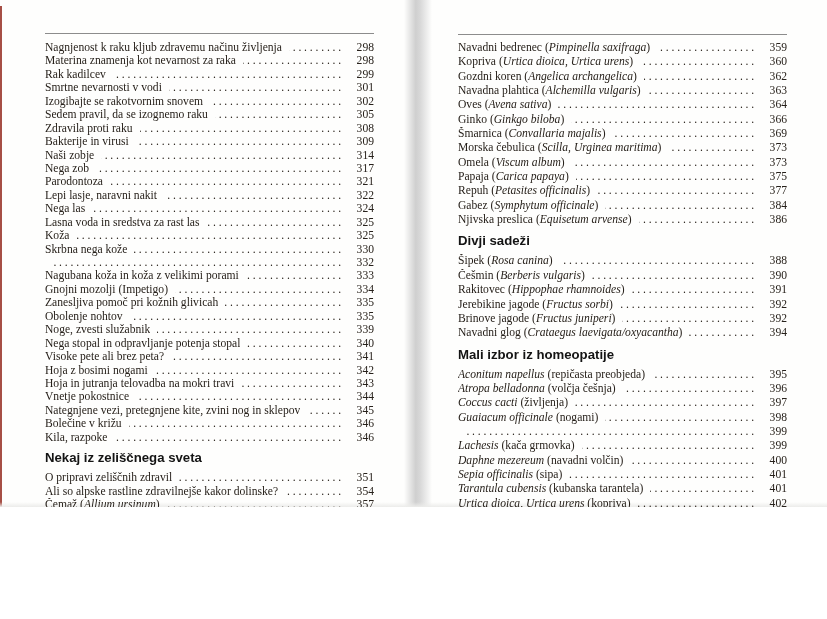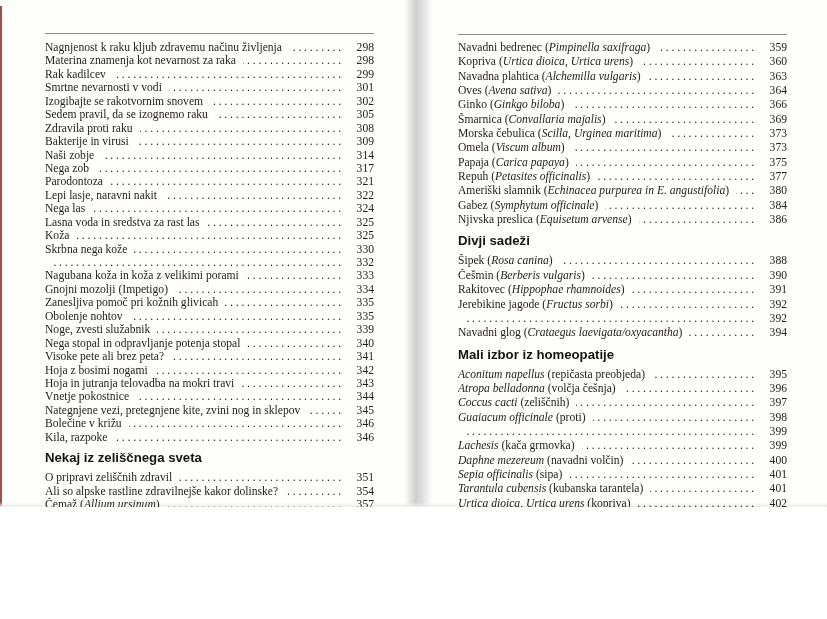--- a/index.html
+++ b/index.html
@@ -241,20 +241,25 @@
           <span class="toc-label"><span>Navadni bedrenec (</span><i>Pimpinella saxifraga</i><span>)</span></span>
           <span class="toc-dots"></span>
           <span class="toc-page">359</span>
         </div>
         <div class="toc-row">
           <span class="toc-label"><span>Kopriva (</span><i>Urtica dioica, Urtica urens</i><span>)</span></span>
           <span class="toc-dots"></span>
           <span class="toc-page">360</span>
         </div>
         <div class="toc-row">
+          <span class="toc-label"><span>Gozdni koren (</span><i>Angelica archangelica</i><span>)</span></span>
+          <span class="toc-dots"></span>
+          <span class="toc-page">362</span>
+        </div>
+        <div class="toc-row">
           <span class="toc-label"><span>Navadna plahtica (</span><i>Alchemilla vulgaris</i><span>)</span></span>
           <span class="toc-dots"></span>
           <span class="toc-page">363</span>
         </div>
         <div class="toc-row">
           <span class="toc-label"><span>Oves (</span><i>Avena sativa</i><span>)</span></span>
           <span class="toc-dots"></span>
           <span class="toc-page">364</span>
         </div>
         <div class="toc-row">
@@ -281,25 +286,20 @@
           <span class="toc-label"><span>Papaja (</span><i>Carica papaya</i><span>)</span></span>
           <span class="toc-dots"></span>
           <span class="toc-page">375</span>
         </div>
         <div class="toc-row">
           <span class="toc-label"><span>Repuh (</span><i>Petasites officinalis</i><span>)</span></span>
           <span class="toc-dots"></span>
           <span class="toc-page">377</span>
         </div>
         <div class="toc-row">
-          <span class="toc-label"><span>Ameriški slamnik (</span><i>Echinacea purpurea in E. angustifolia</i><span>)</span></span>
-          <span class="toc-dots"></span>
-          <span class="toc-page">380</span>
-        </div>
-        <div class="toc-row">
           <span class="toc-label"><span>Gabez (</span><i>Symphytum officinale</i><span>)</span></span>
           <span class="toc-dots"></span>
           <span class="toc-page">384</span>
         </div>
         <div class="toc-row">
           <span class="toc-label"><span>Njivska preslica (</span><i>Equisetum arvense</i><span>)</span></span>
           <span class="toc-dots"></span>
           <span class="toc-page">386</span>
         </div>
         <div class="section-heading">Divji sadeži</div>
@@ -317,46 +317,47 @@
           <span class="toc-label"><span>Rakitovec (</span><i>Hippophae rhamnoides</i><span>)</span></span>
           <span class="toc-dots"></span>
           <span class="toc-page">391</span>
         </div>
         <div class="toc-row">
           <span class="toc-label"><span>Jerebikine jagode (</span><i>Fructus sorbi</i><span>)</span></span>
           <span class="toc-dots"></span>
           <span class="toc-page">392</span>
         </div>
         <div class="toc-row">
+          <span class="toc-label"><span>Brinove jagode (</span><i>Fructus juniperi</i><span>)</span></span>
           <span class="toc-dots"></span>
           <span class="toc-page">392</span>
         </div>
         <div class="toc-row">
           <span class="toc-label"><span>Navadni glog (</span><i>Crataegus laevigata/oxyacantha</i><span>)</span></span>
           <span class="toc-dots"></span>
           <span class="toc-page">394</span>
         </div>
         <div class="section-heading">Mali izbor iz homeopatije</div>
         <div class="toc-row">
           <span class="toc-label"><i>Aconitum napellus</i><span> (repičasta preobjeda)</span></span>
           <span class="toc-dots"></span>
           <span class="toc-page">395</span>
         </div>
         <div class="toc-row">
           <span class="toc-label"><i>Atropa belladonna</i><span> (volčja češnja)</span></span>
           <span class="toc-dots"></span>
           <span class="toc-page">396</span>
         </div>
         <div class="toc-row">
-          <span class="toc-label"><i>Coccus cacti</i><span> (zeliščnih)</span></span>
+          <span class="toc-label"><i>Coccus cacti</i><span> (življenja)</span></span>
           <span class="toc-dots"></span>
           <span class="toc-page">397</span>
         </div>
         <div class="toc-row">
-          <span class="toc-label"><i>Guaiacum officinale</i><span> (proti)</span></span>
+          <span class="toc-label"><i>Guaiacum officinale</i><span> (nogami)</span></span>
           <span class="toc-dots"></span>
           <span class="toc-page">398</span>
         </div>
         <div class="toc-row">
           <span class="toc-dots"></span>
           <span class="toc-page">399</span>
         </div>
         <div class="toc-row">
           <span class="toc-label"><i>Lachesis</i><span> (kača grmovka)</span></span>
           <span class="toc-dots"></span>

